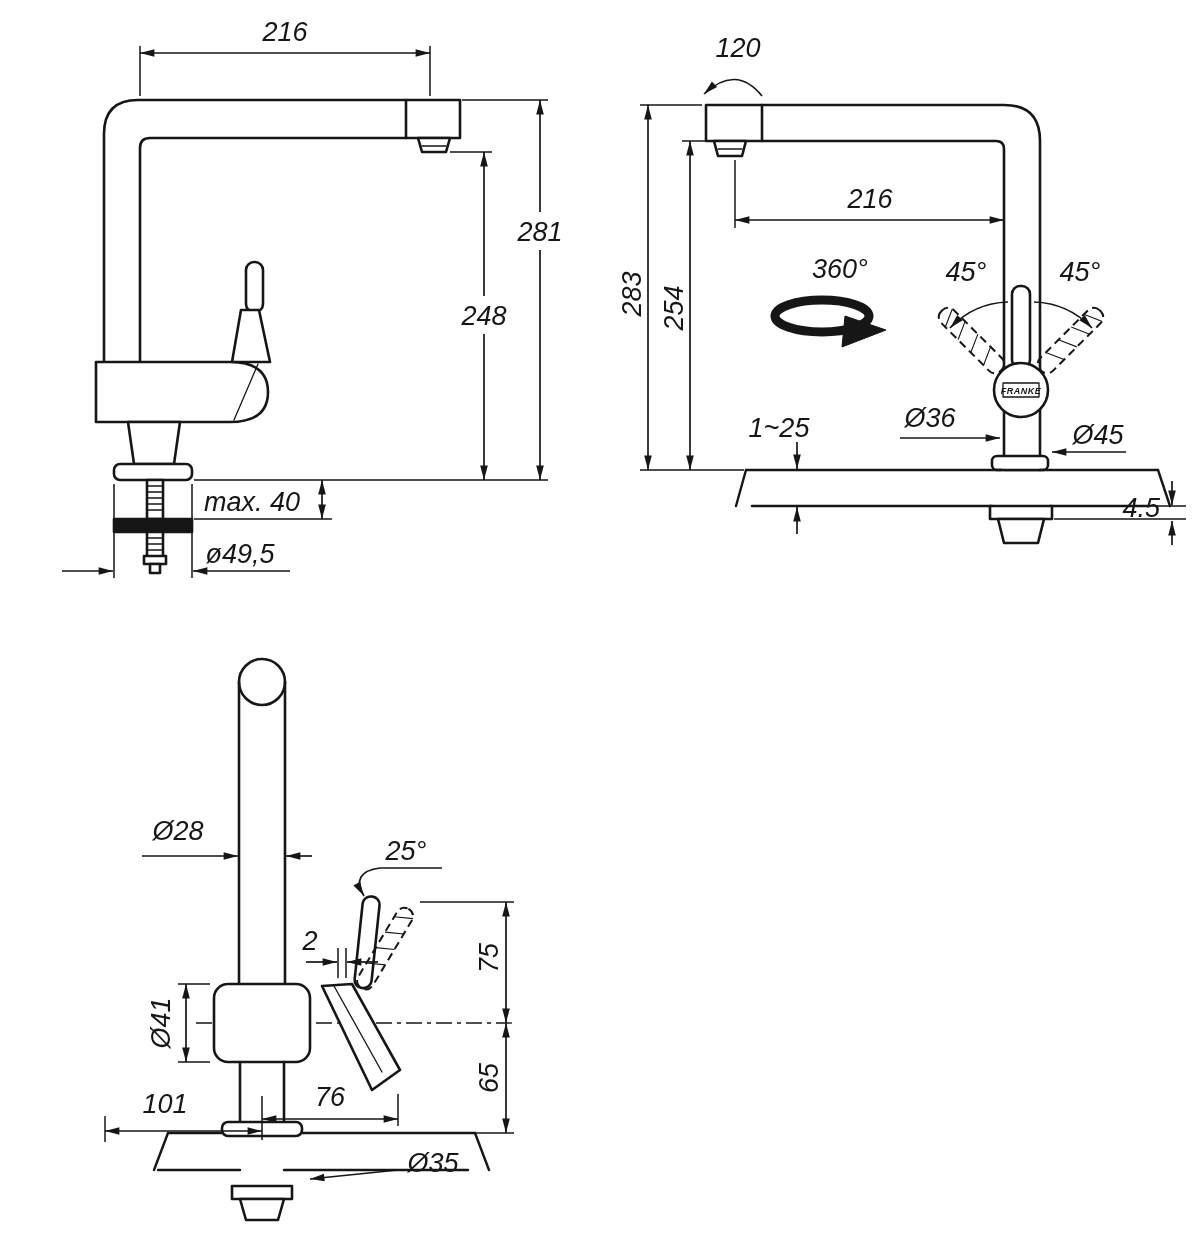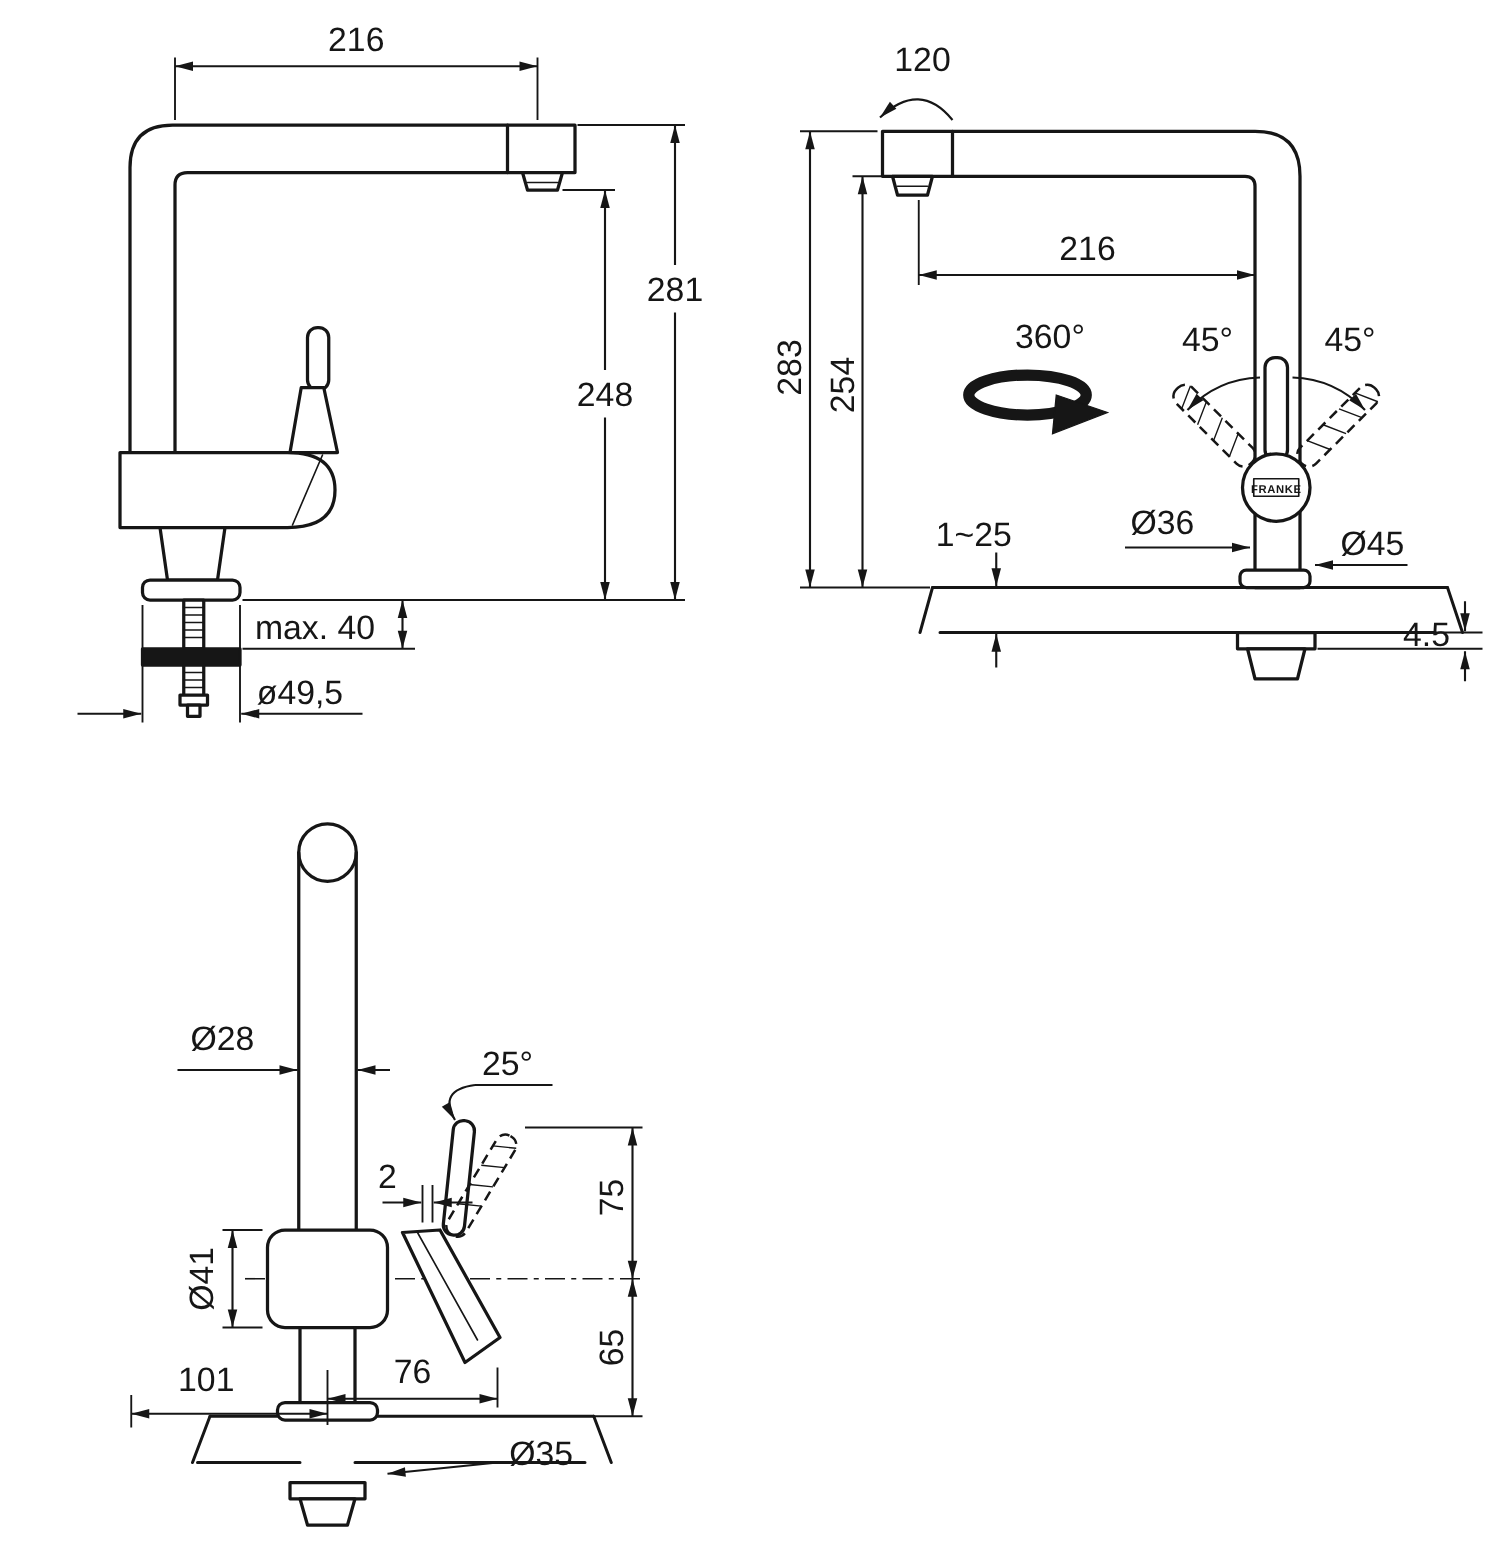--- a/index.html
+++ b/index.html
@@ -1,17 +1,17 @@
 <!DOCTYPE html>
 <html><head>
 <meta charset="utf-8">
 <style>
   html,body{margin:0;padding:0;background:#ffffff;}
   body{width:1200px;height:1252px;font-family:"Liberation Sans",sans-serif;}
-  #canvas{width:1200px;height:1238px;position:relative;background:#22c55e;}
+  #canvas{width:1200px;height:1238px;position:relative;background:#22c55e;font-style:italic;}
   svg text{font-family:"Liberation Sans",sans-serif;font-size:27px;fill:#161616;stroke:none;}
   .obj *, .objr{fill:#fff;stroke:#161616;stroke-width:2.6;stroke-linejoin:round;stroke-linecap:round;}
   .obj *.thin, .thin{stroke-width:1.3;fill:none;}
   .obj text.tiny{fill:#161616;stroke:none;font-size:9px;font-weight:700;letter-spacing:.5px;}
   .obj *.fill-ink, .fill-ink{fill:#161616;stroke:#161616;}
   .obj-line{fill:none;stroke:#161616;stroke-width:2.4;stroke-linecap:round;}
   .dim{stroke:#161616;stroke-width:1.7;fill:none;}
   .ext{stroke:#161616;stroke-width:1.5;fill:none;}
   .cl{stroke:#161616;stroke-width:1.3;fill:none;stroke-dasharray:16 5 4 5;}
   .dashedg rect{fill:none;stroke:#161616;stroke-width:2;stroke-dasharray:8 5;}

